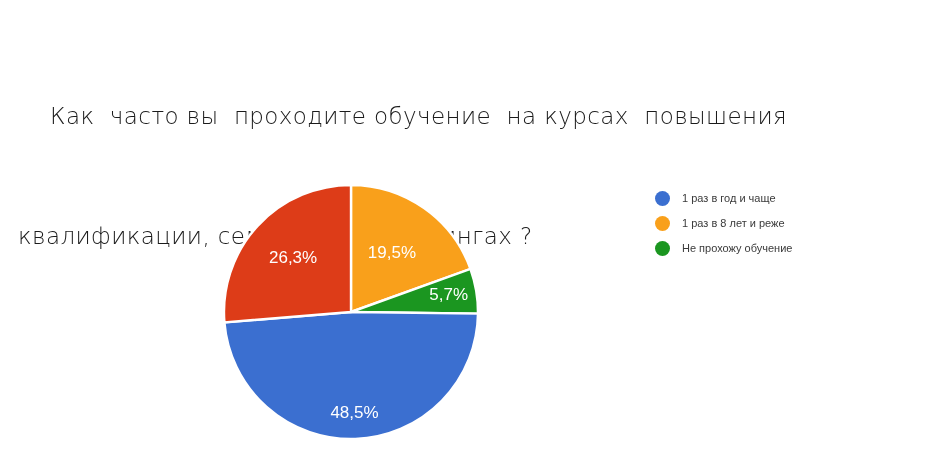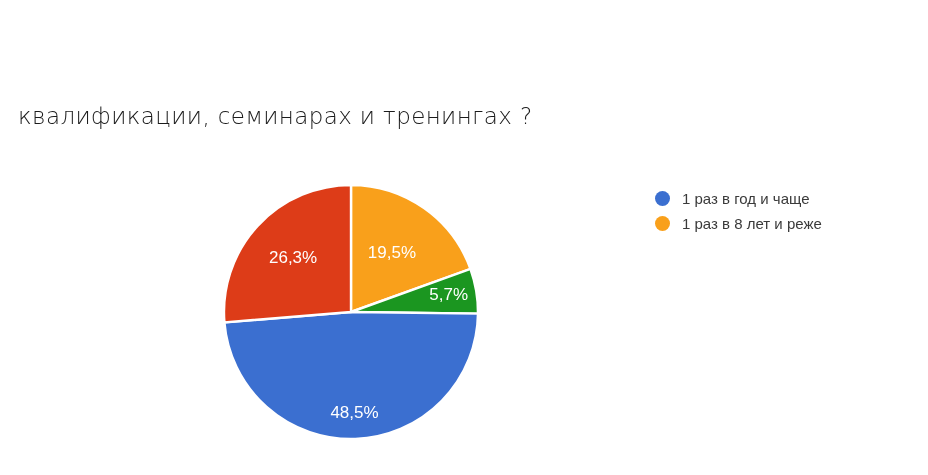--- a/index.html
+++ b/index.html
@@ -70,30 +70,31 @@
   }
   .legend-dot {
     width: 15px;
     height: 15px;
     border-radius: 50%;
     flex: 0 0 15px;
     margin-right: 12px;
   }
   .legend-label {
     font-family: "Liberation Sans", sans-serif;
-    font-size: 15px;
+    font-size: 11px;
     color: #3a3a3a;
     white-space: nowrap;
     line-height: 15px;
   }
 </style>
 </head>
 <body>
 
 <div id="chart-title">
+  <span class="title-line-1">Как  часто вы  проходите обучение  на курсах  повышения</span>
   <span class="title-line-2">квалификации, семинарах и тренингах ?</span>
 </div>
 
 <div id="pie-wrap">
   <svg id="pie-svg" viewBox="0 0 254 254">
     <g id="pie-slices">
         <path d="M 127 127 L 127.00 0.00 A 127 127 0 0 1 246.49 83.98 Z" fill="#F9A01B" class="pie-slice"></path>
         <path d="M 127 127 L 246.49 83.98 A 127 127 0 0 1 253.99 128.60 Z" fill="#1B9620" class="pie-slice"></path>
         <path d="M 127 127 L 253.99 128.60 A 127 127 0 0 1 0.42 137.36 Z" fill="#3B6FD0" class="pie-slice"></path>
         <path d="M 127 127 L 0.42 137.36 A 127 127 0 0 1 127.00 0.00 Z" fill="#DD3C18" class="pie-slice"></path>
@@ -109,13 +110,17 @@
 
 <div id="legend">
     <div class="legend-item">
       <span class="legend-dot" style="background: rgb(59, 111, 208);"></span>
       <span class="legend-label">1 раз в год и чаще</span>
     </div>
     <div class="legend-item">
       <span class="legend-dot" style="background: rgb(249, 160, 27);"></span>
       <span class="legend-label">1 раз в 8 лет и реже</span>
     </div>
+    <div class="legend-item">
+      <span class="legend-dot" style="background: rgb(27, 150, 32);"></span>
+      <span class="legend-label">Не прохожу обучение</span>
+    </div>
   </div>
 
 </body></html>

